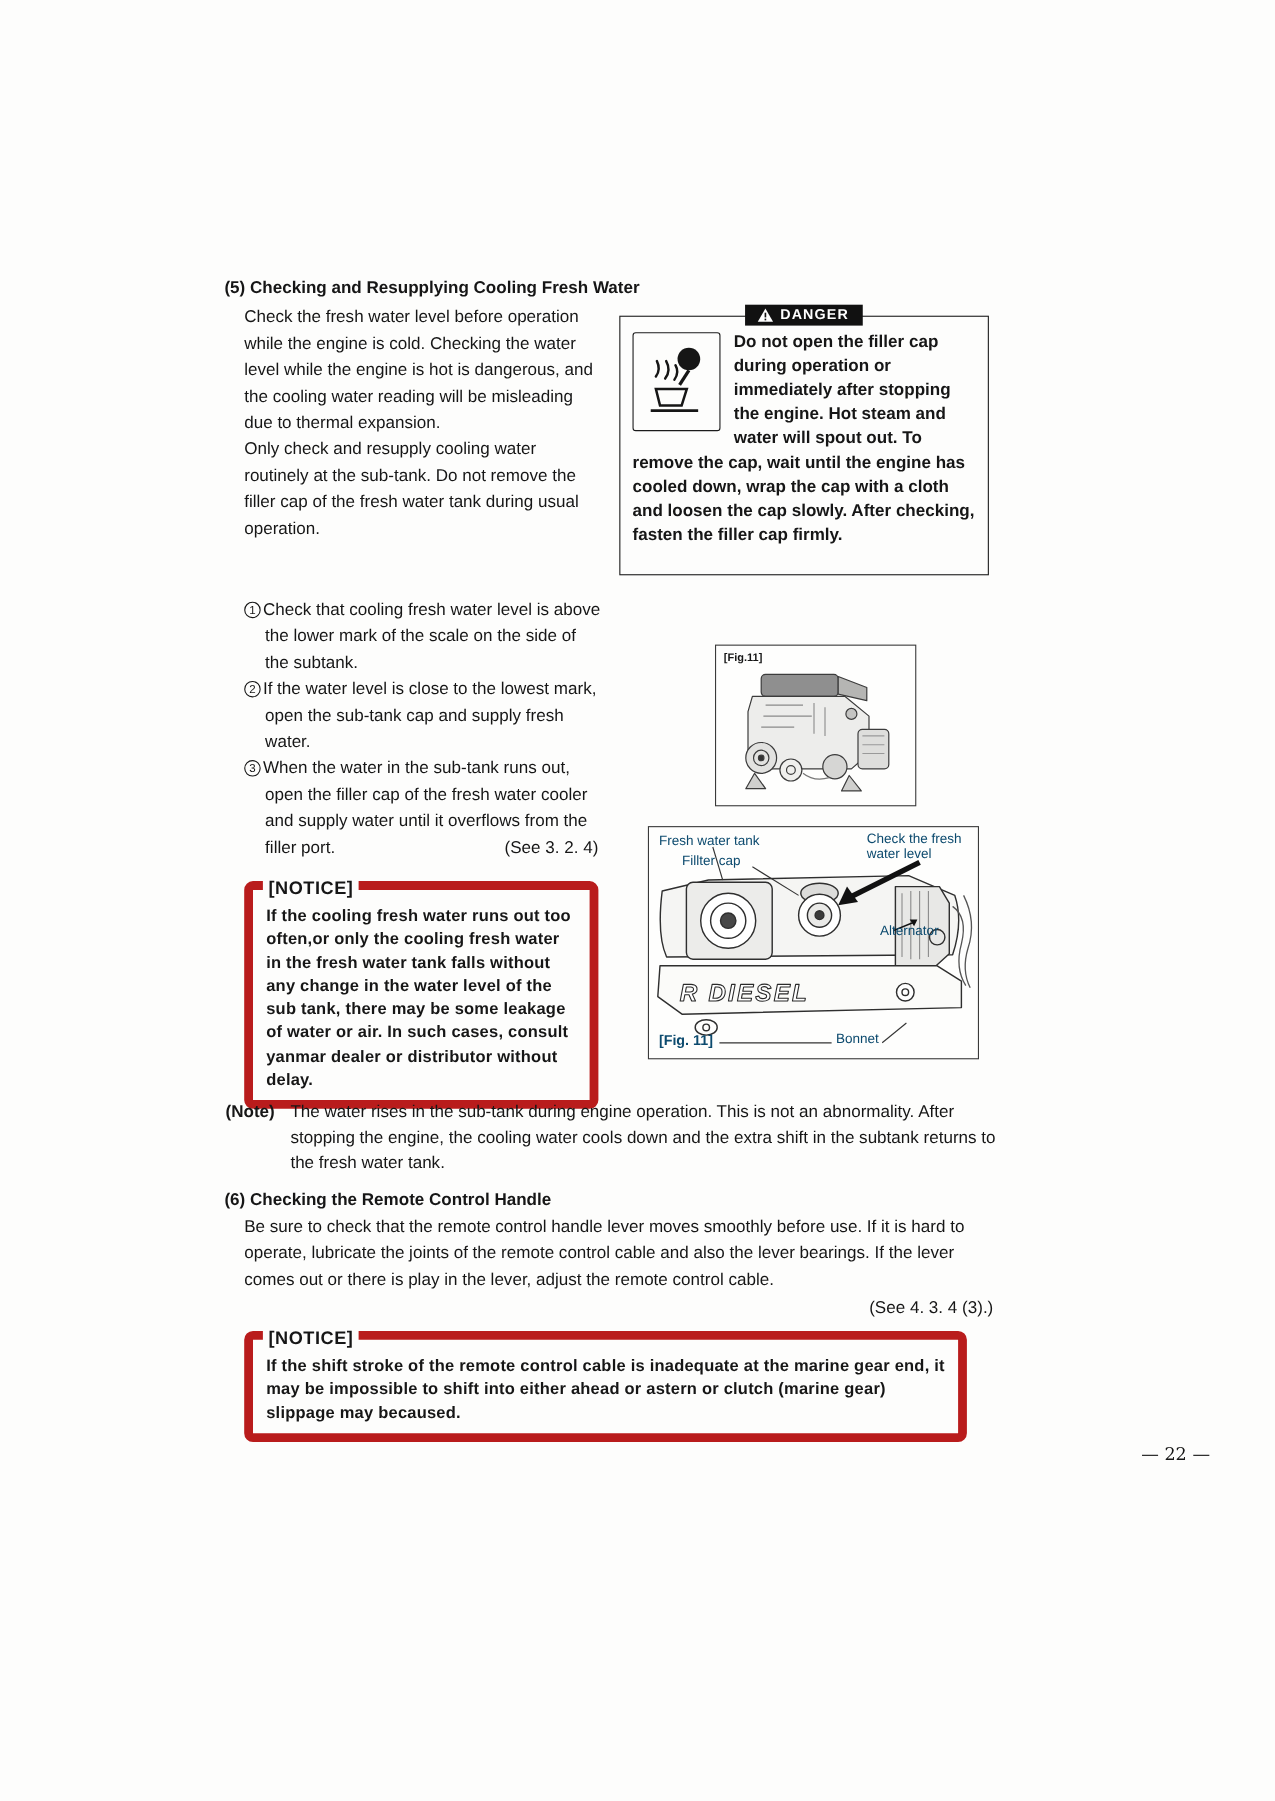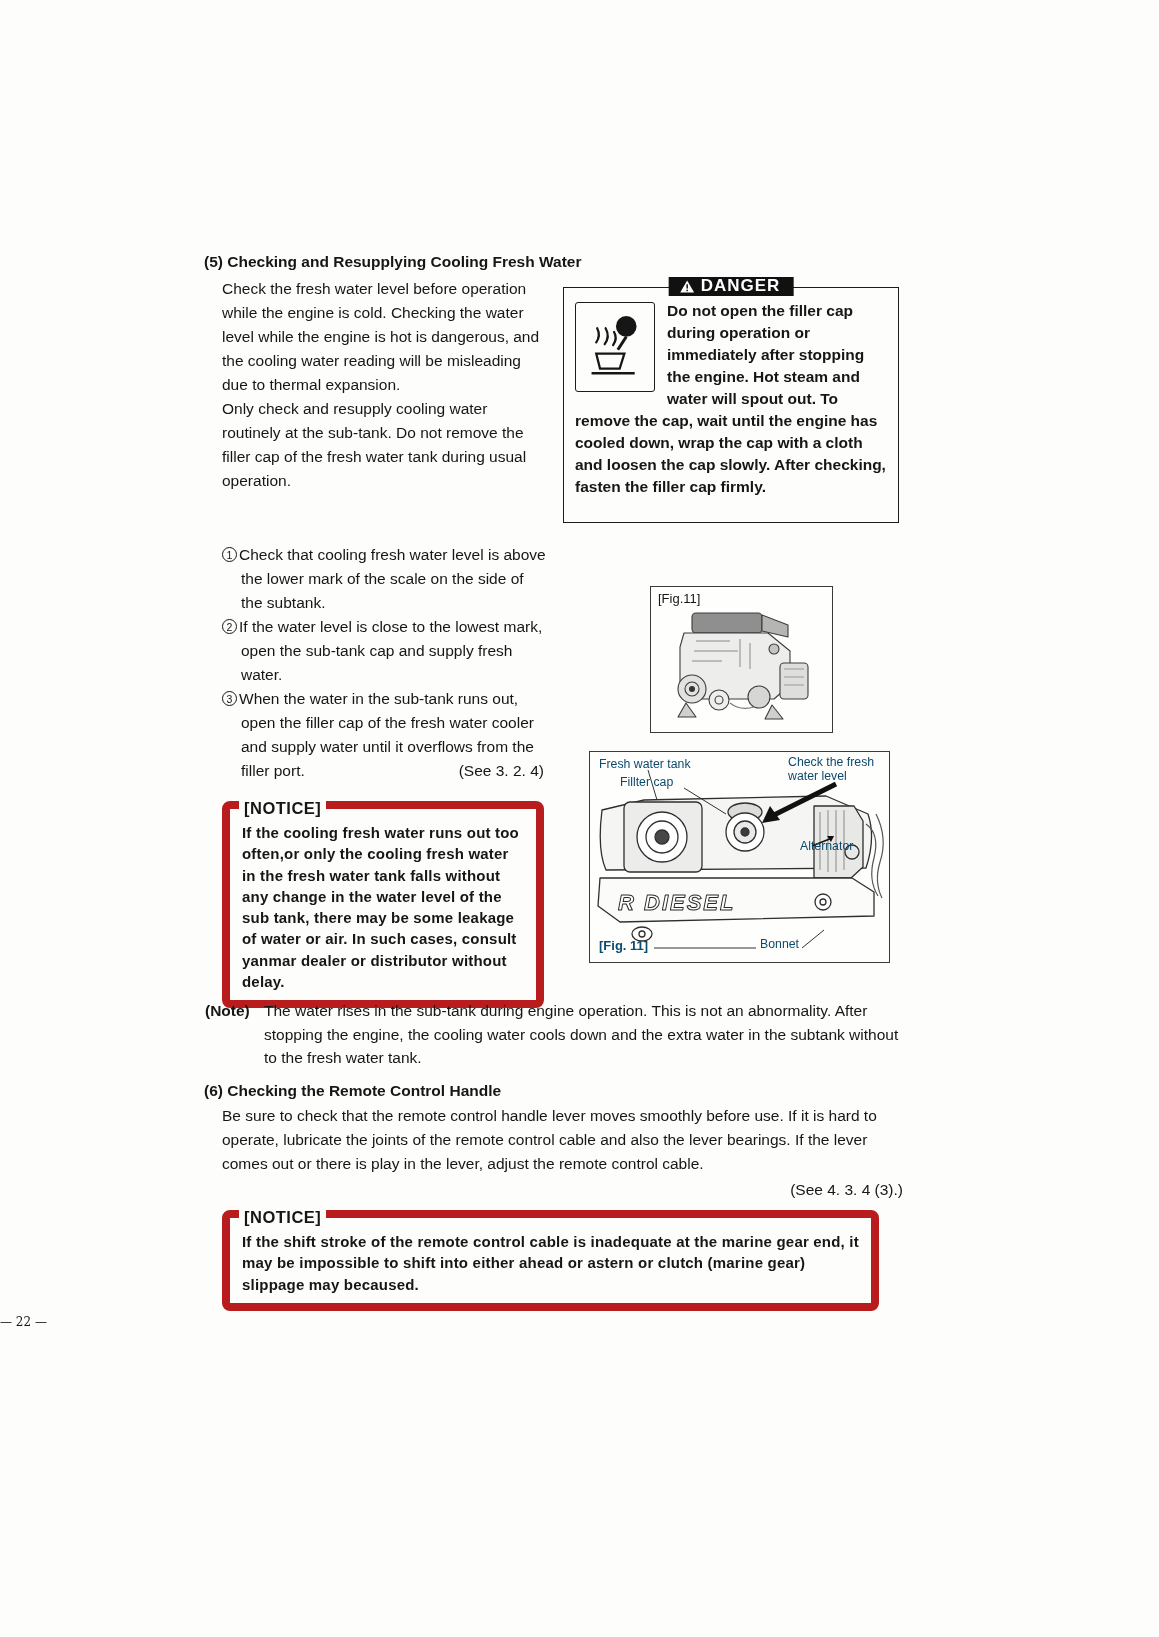--- a/index.html
+++ b/index.html
@@ -27,21 +27,21 @@
   
   .danger-box{
     width:336px;
     border:1.6px solid #1c1c1c;
     padding:12px 11px 8px 11px;
     box-sizing:border-box;
   }
   .danger-tab{
     position:absolute;top:-11px;left:50%;transform:translateX(-50%);
     background:#111;color:#fff;
-    font-size:17px;font-weight:bold;letter-spacing:1px;
+    font-size:13px;font-weight:bold;letter-spacing:1px;
     padding:1px 13px 2px 11px;
     display:flex;align-items:center;gap:6px;
     line-height:16px;white-space:nowrap;
   }
   .danger-text{font-weight:bold;line-height:22px;}
   .picto-frame{
     float:left;
     width:80px;height:90px;
     border:1.6px solid #1c1c1c;border-radius:3px;
     margin:2px 12px 6px 0;
@@ -73,28 +73,28 @@
     position:absolute;top:-13px;left:9px;
     background:#fdfdfc;
     padding:0 5px;
     font-weight:bold;font-size:16.5px;line-height:24px;
     letter-spacing:.5px;
   }
   .notice-text{font-weight:bold;font-size:15px;line-height:21.3px;letter-spacing:.2px;}
 
   
   .figbox{border:1.3px solid #3a3a3a;box-sizing:border-box;background:#fefefd;}
-  .figlabel{position:absolute;font-size:13px;font-weight:normal;line-height:14px;}
+  .figlabel{position:absolute;font-size:10px;font-weight:bold;line-height:14px;}
   .callout{position:absolute;font-size:12.3px;line-height:13.5px;color:#0c4a6e;z-index:2;}
 
   .note-text{width:650px;line-height:23.5px;}
   .pagenum{
-    width:1100px;text-align:left;
+    width:1100px;text-align:right;
     font-family:"DejaVu Serif", serif;
-    font-size:12px;
+    font-size:16px;
   }
 </style>
 </head>
 <body>
 
 <div class="page">
 
   <div class="abs sec-heading" style="left:204px;top:250px;">(5)  Checking and Resupplying Cooling Fresh Water</div>
 
   <div class="abs intro" style="left:222px;top:277px;">
@@ -223,21 +223,21 @@
           <path d="M64 196 h102" stroke="#333" stroke-width="1.2"></path>
           <path d="M212 196 l22 -18" stroke="#333" stroke-width="1"></path>
 
           <text x="28" y="158" font-family="Liberation Sans, sans-serif" font-size="22" font-style="italic" font-weight="bold" letter-spacing="2" fill="#ffffff" stroke="#2a2a2a" stroke-width="1">R DIESEL</text>
         </g>
       </svg>
     </span>
   </div>
 
   <div class="abs b" style="left:205px;top:999px;">(Note)</div>
-  <div class="abs note-text" style="left:264px;top:999px;">The water rises in the sub-tank during engine operation. This is not an abnormality. After stopping the engine, the cooling water cools down and the extra water in the subtank without to the fresh water tank.</div>
+  <div class="abs note-text" style="left:264px;top:999px;">The water rises in the sub-tank during engine operation. This is not an abnormality. After stopping the engine, the cooling water cools down and the extra shift in the subtank returns to the fresh water tank.</div>
 
   <div class="abs sec-heading" style="left:204px;top:1079px;">(6)  Checking the Remote Control Handle</div>
 
   <div class="abs" style="left:222px;top:1104px;width:678px;line-height:24px;">Be sure to check that the remote control handle lever moves smoothly before use. If it is hard to operate, lubricate the joints of the remote control cable and also the lever bearings. If the lever comes out or there is play in the lever, adjust the remote control cable.</div>
 
   <div class="abs" style="left:222px;top:1178px;width:681px;text-align:right;">(See 4. 3. 4 (3).)</div>
 
   <div class="abs notice" style="left:222px;top:1210px;width:657px;">
     <span class="notice-title">[NOTICE]</span>
     <div class="notice-text">If the shift stroke of the remote control cable is inadequate at the marine gear end, it may be impossible to shift into either ahead or astern or clutch (marine gear) slippage may becaused.</div>

